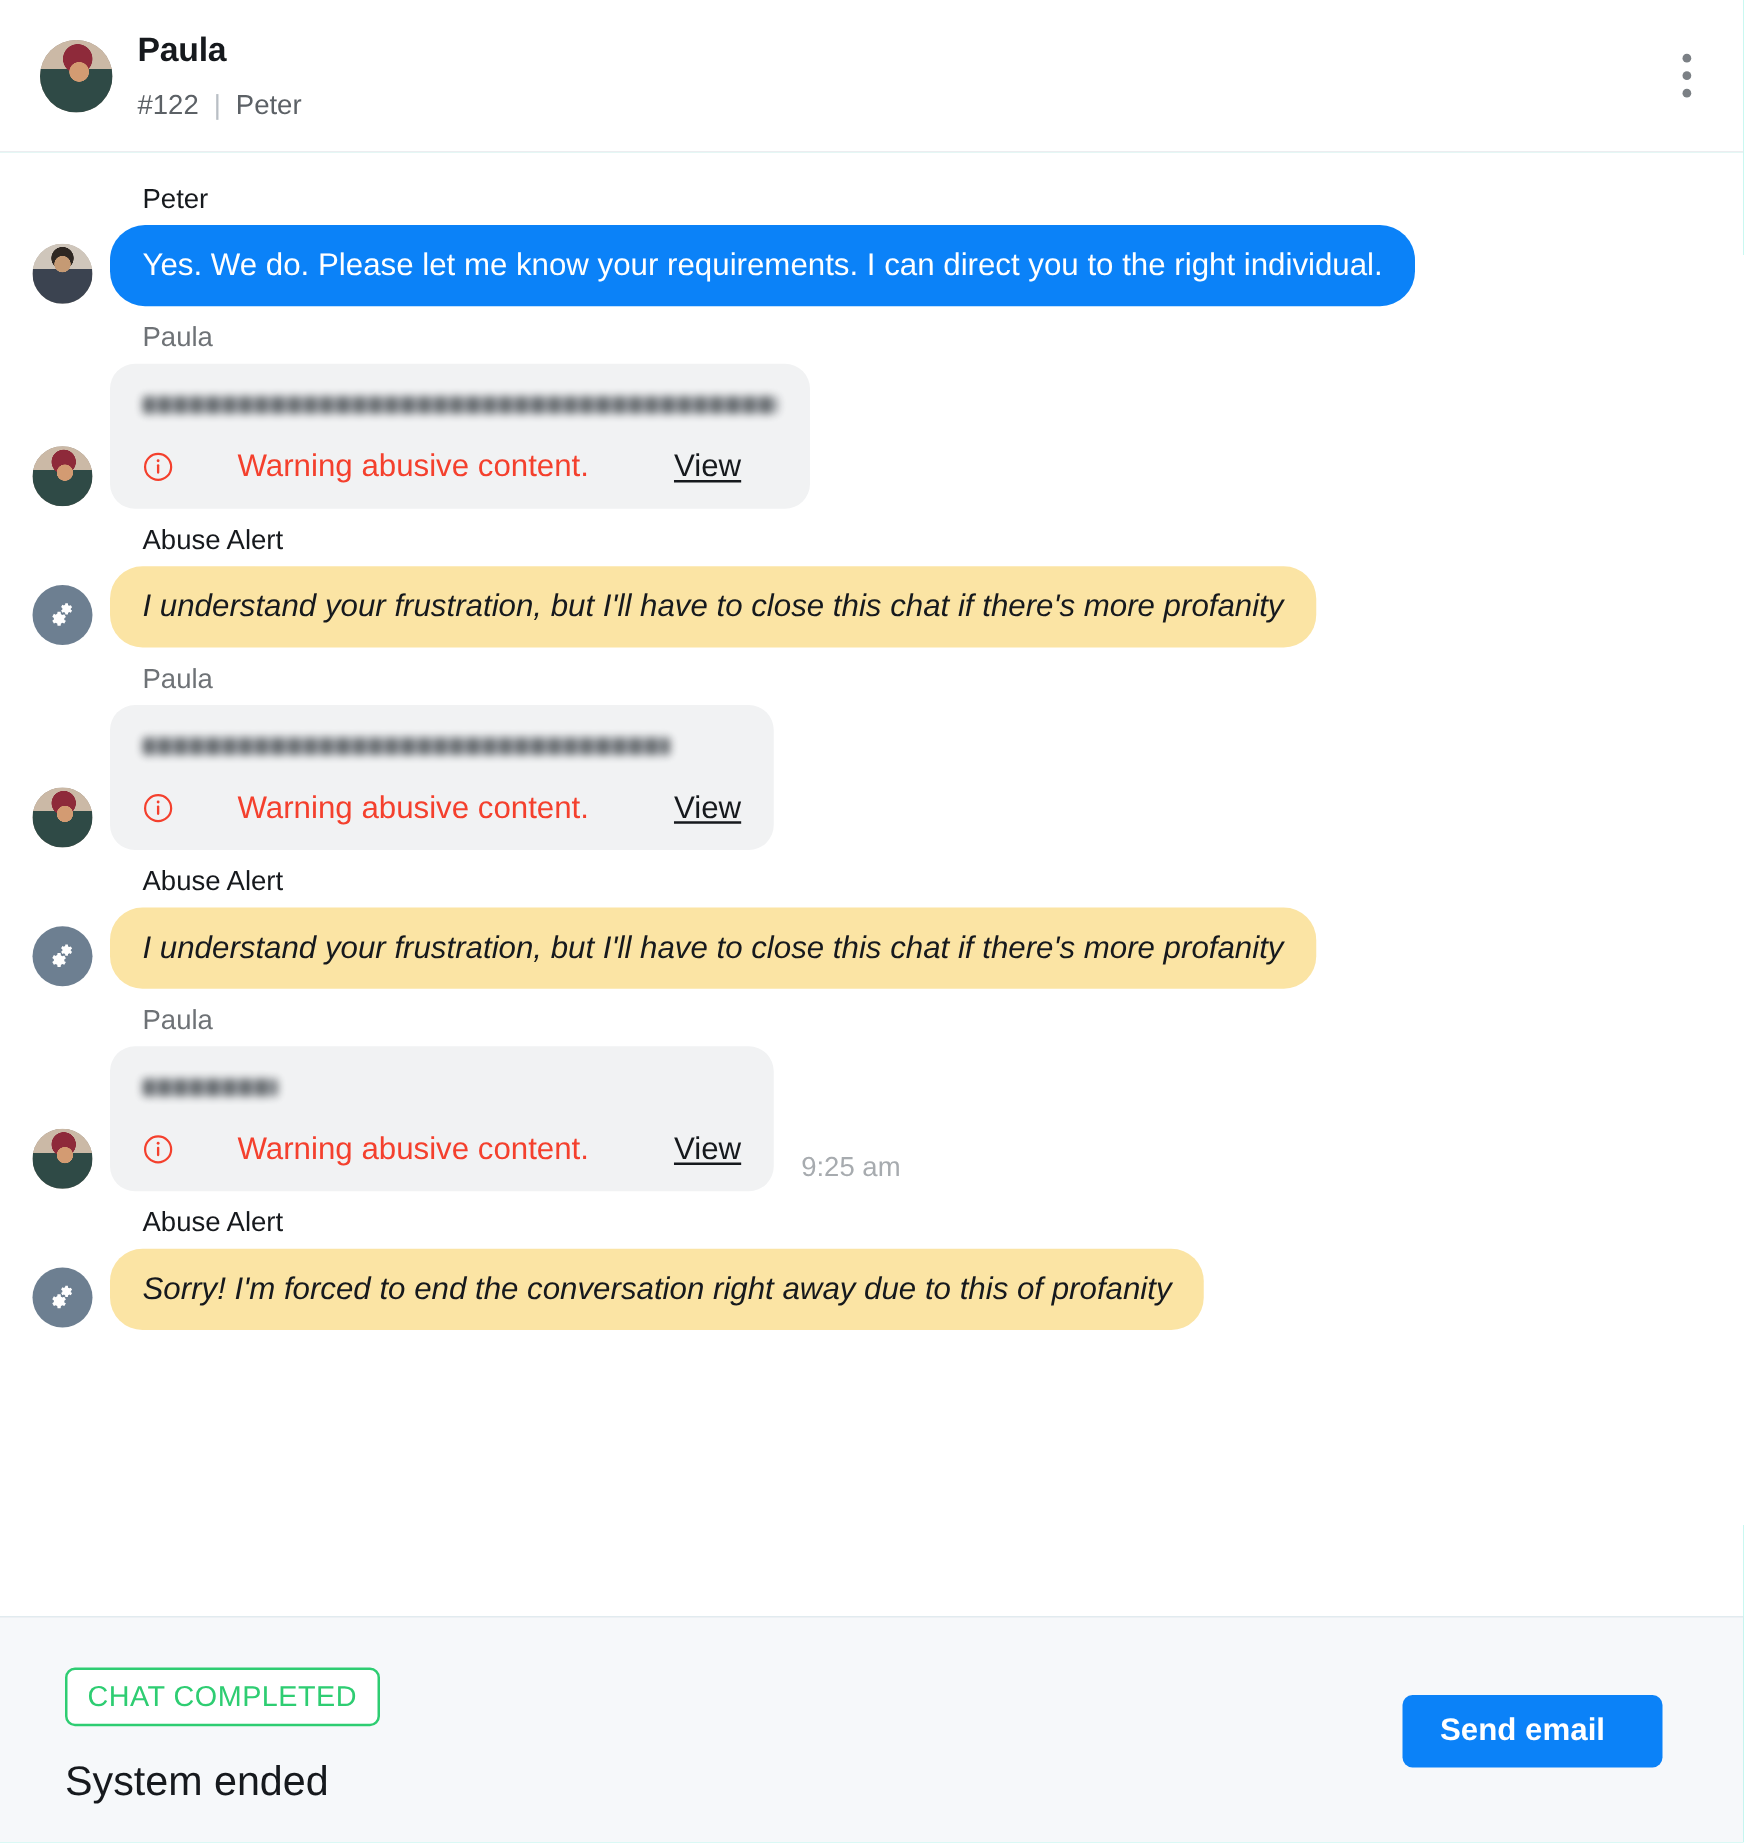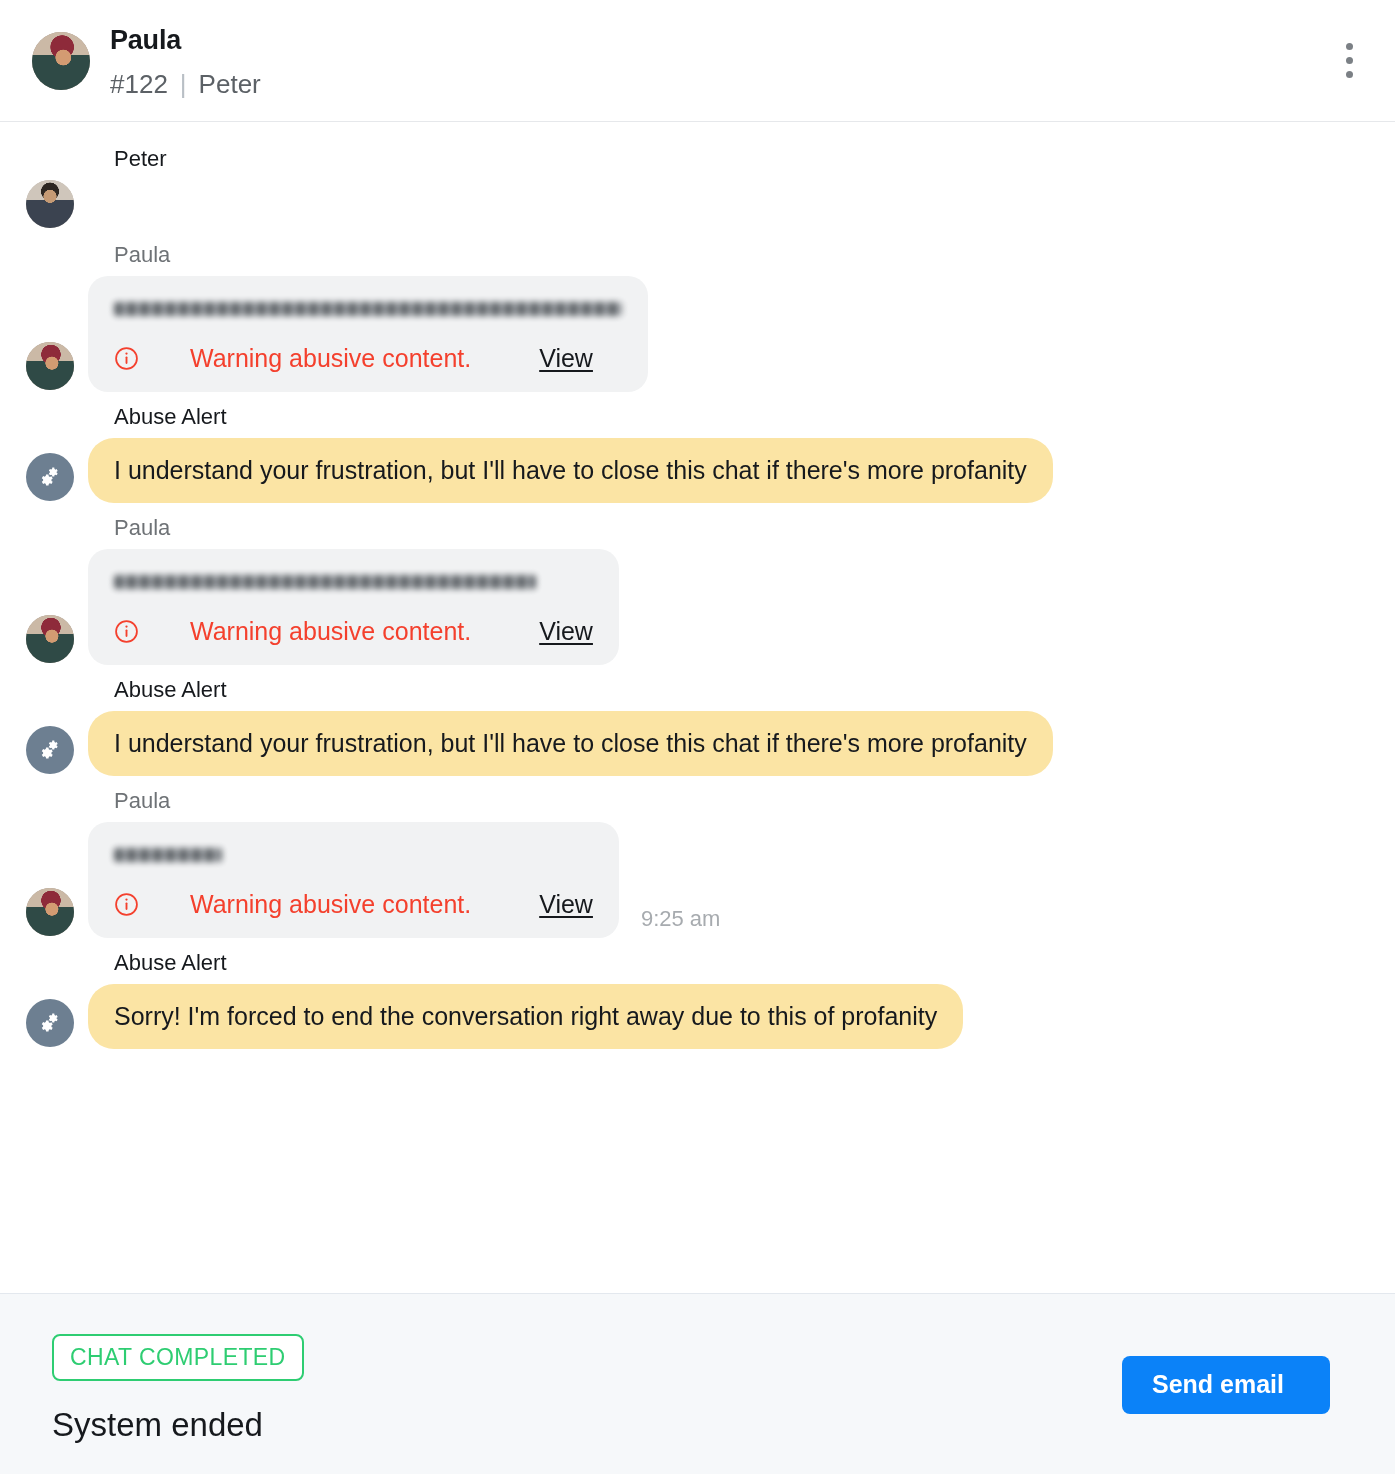--- a/index.html
+++ b/index.html
@@ -42,21 +42,21 @@
   }
   .header-text { flex: 1 1 auto; min-width: 0; }
   .header-title {
     font-size: 27px;
     font-weight: bold;
     color: #16191d;
     line-height: 34px;
     letter-spacing: -0.2px;
   }
   .header-sub {
-    font-size: 26px;
+    font-size: 22px;
     color: #5c6166;
     line-height: 30px;
     margin-top: 12px;
     display: flex;
     align-items: flex-start;
   }
   .header-sub .sep {
     display: inline-block;
     margin: 0 12px;
     color: #b9bfc5;
@@ -124,20 +124,21 @@
   }
   .bubble-blue {
     background: #0b82f8;
     color: #ffffff;
     border-radius: 28px;
   }
   .bubble-yellow {
     background: #fbe4a4;
     color: #16191d;
     border-radius: 26px;
+    font-style: italic;
   }
   .bubble-grey {
     background: #f1f2f3;
     color: #16191d;
     border-radius: 20px;
     padding: 22px 26px 18px 26px;
   }
 
   .redacted {
     height: 14px;
@@ -279,20 +280,21 @@
   </div>
 
   <div class="thread">
 
     <div class="msg">
       <div class="msg-author author-dark">Peter</div>
       <div class="msg-row">
         <div class="avatar">
           <div class="photo-peter"></div>
         </div>
+        <div class="bubble bubble-blue">Yes. We do. Please let me know your requirements. I can direct you to the right individual.</div>
       </div>
     </div>
 
     <div class="msg">
       <div class="msg-author author-grey">Paula</div>
       <div class="msg-row">
         <div class="avatar">
           <div class="photo-paula"></div>
         </div>
         <div class="bubble bubble-grey">

